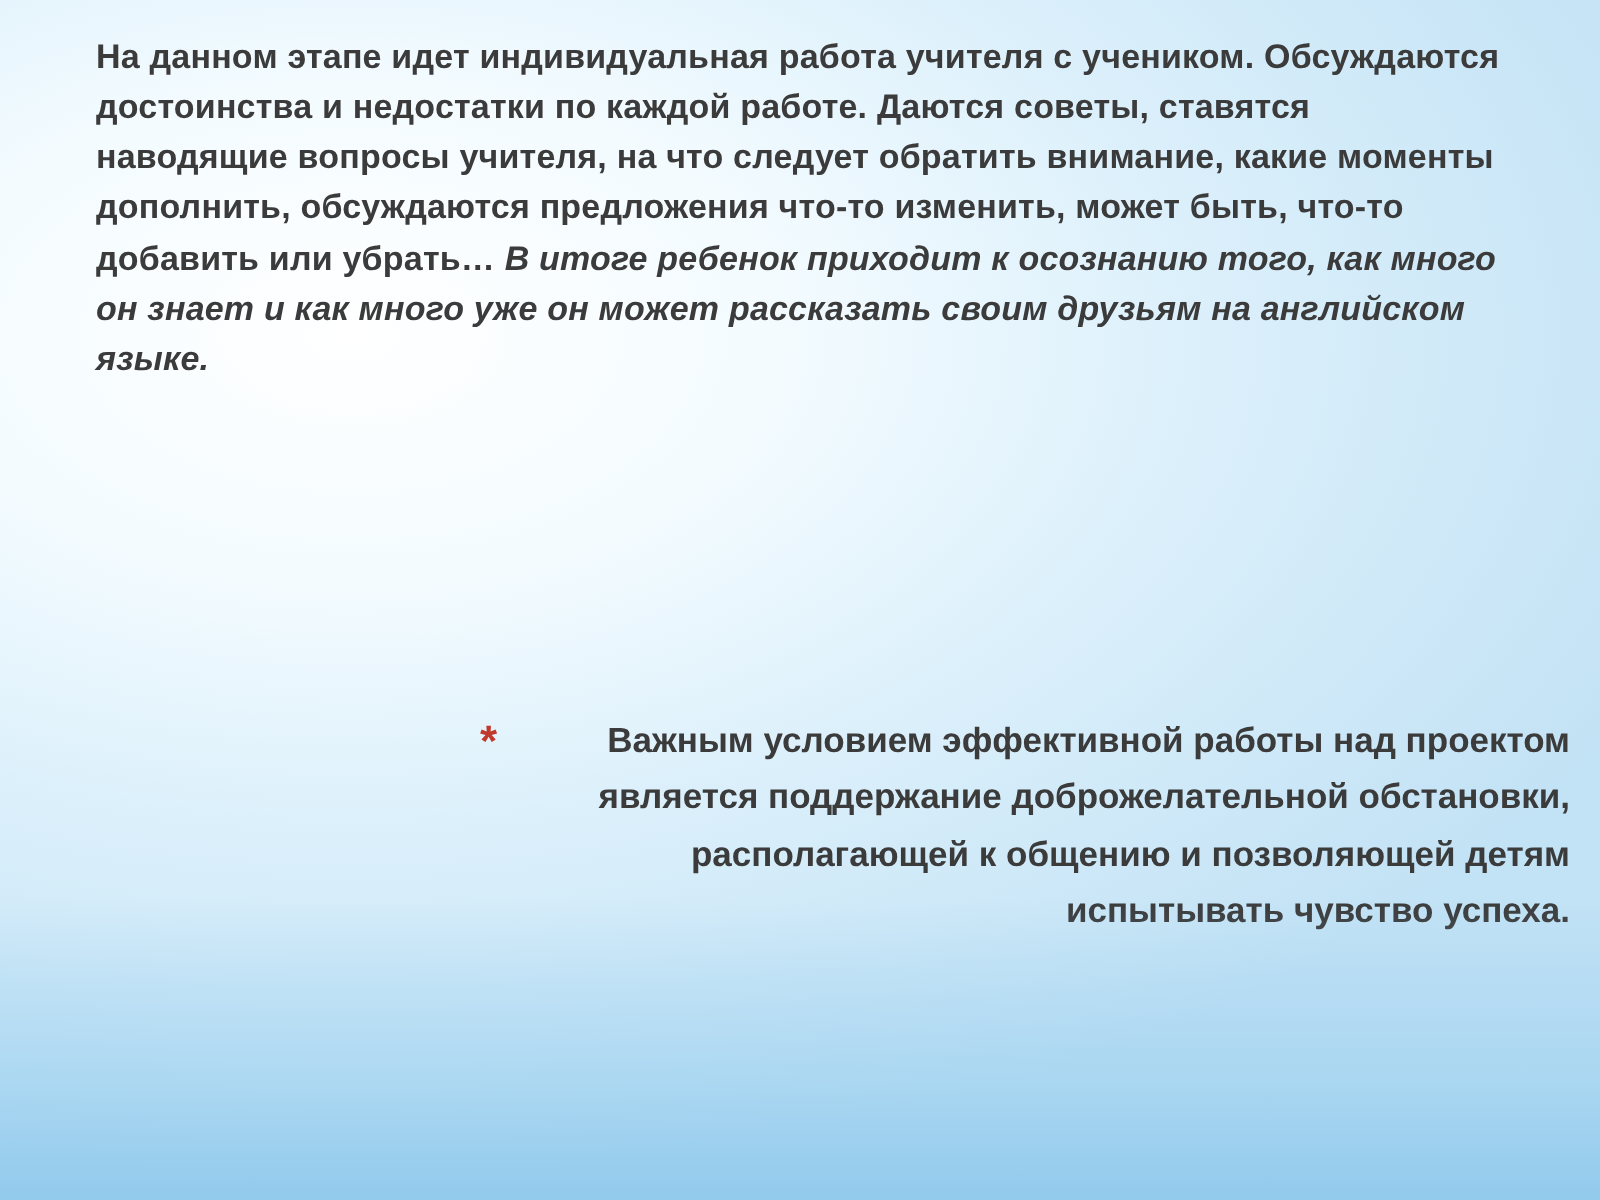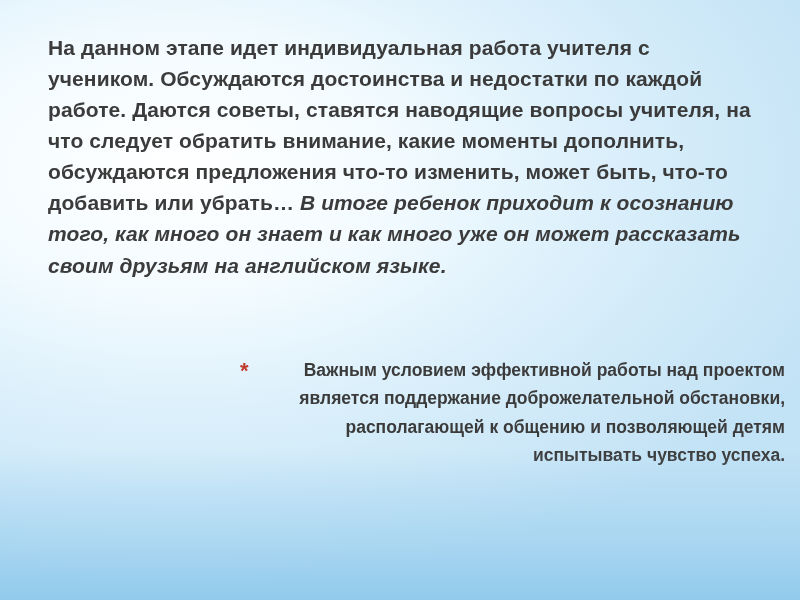--- a/index.html
+++ b/index.html
@@ -27,23 +27,23 @@
     position: absolute;
     left: 0; right: 0; bottom: 0;
     height: 150px;
     background: linear-gradient(to bottom, rgba(160,210,240,0) 0%, rgba(150,205,238,0.55) 60%, rgba(138,198,235,0.85) 100%);
     pointer-events: none;
   }
 
   .body-text {
     position: absolute;
     left: 48px;
-    top: 32px;
+    top: 16px;
     width: 704px;
-    font-size: 21px;
+    font-size: 17px;
     line-height: 1.48;
     font-weight: bold;
     color: #3b3b3b;
     letter-spacing: 0.1px;
   }
   .body-text .italic-part {
     font-style: italic;
   }
 
   .note-block {

